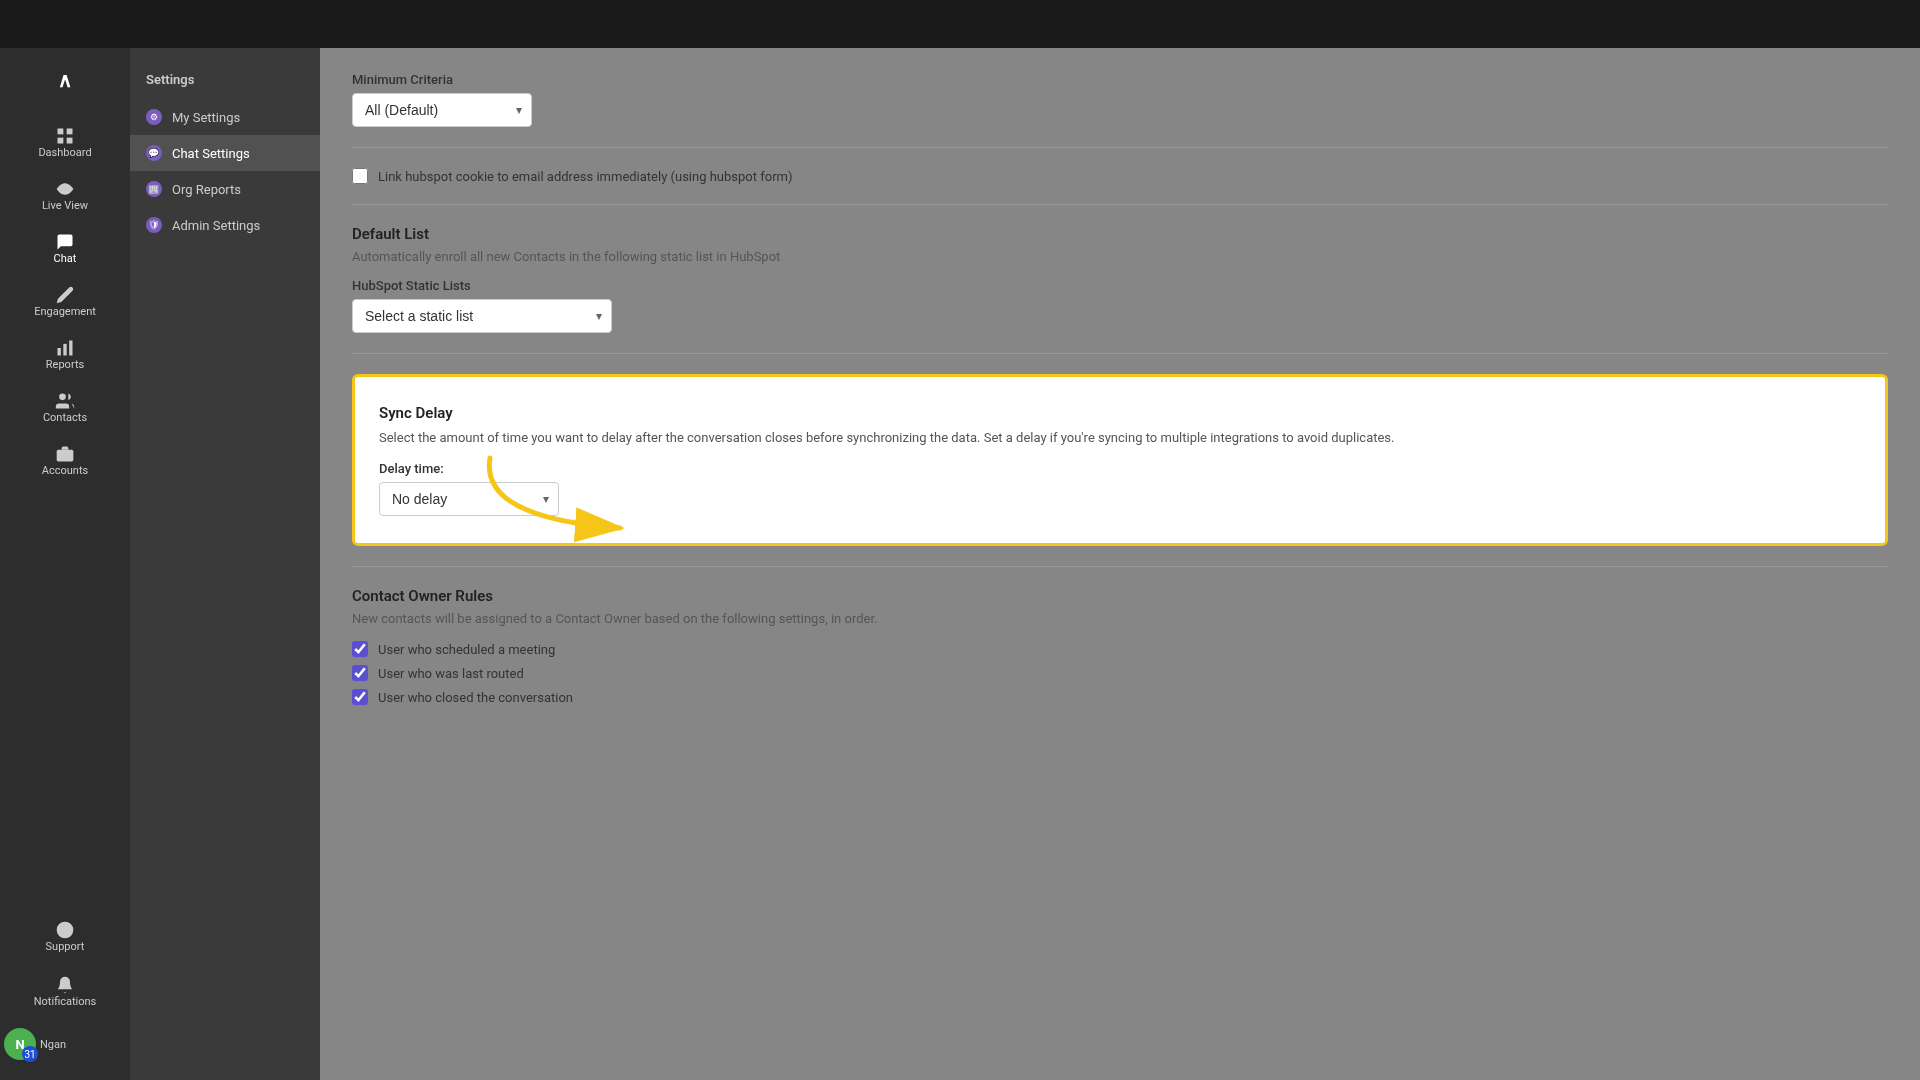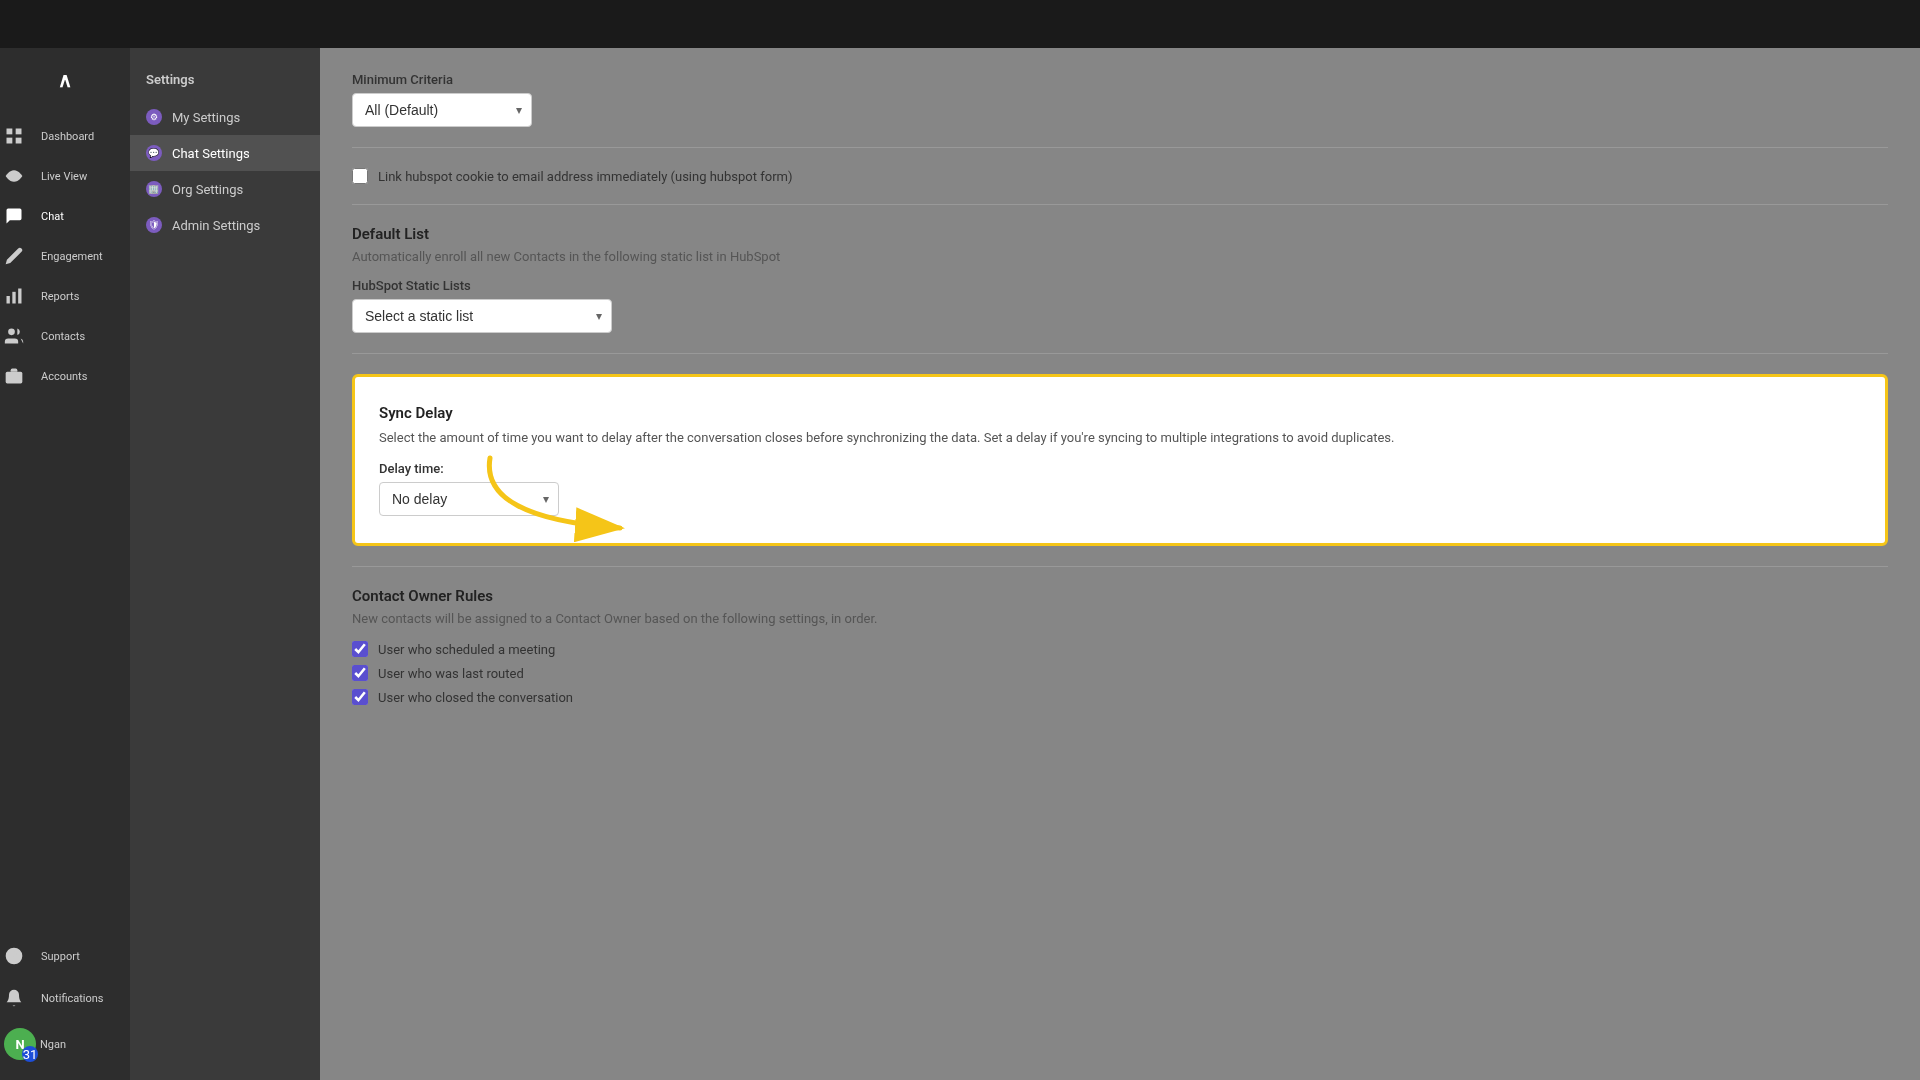--- a/index.html
+++ b/index.html
@@ -40,27 +40,27 @@
       display: flex;
       align-items: center;
       justify-content: center;
       color: #fff;
       font-size: 20px;
       font-weight: bold;
     }
     .nav-item {
       width: 100%;
       display: flex;
-      flex-direction: row;
+      flex-direction: column;
       align-items: center;
       padding: 10px 4px;
       cursor: pointer;
       color: #ccc;
       font-size: 11px;
-      gap: 17px;
+      gap: 0;
     }
     .nav-item.active { color: #fff; }
     .nav-item svg { width: 20px; height: 20px; fill: currentColor; }
     .nav-spacer { flex: 1; }
     .nav-bottom {
       width: 100%;
       display: flex;
       flex-direction: column;
       align-items: center;
       padding-bottom: 12px;
@@ -194,21 +194,21 @@
       align-items: center;
       justify-content: center;
       font-size: 13px;
       color: #fff;
       font-weight: bold;
     }
     .notification-badge {
       background: #1d4ed8;
       color: #fff;
       border-radius: 50%;
-      font-size: 13px;
+      font-size: 10px;
       width: 16px;
       height: 16px;
       display: flex;
       align-items: center;
       justify-content: center;
       position: absolute;
       bottom: -2px;
       right: -2px;
     }
     .avatar-wrapper {
@@ -310,21 +310,21 @@
     <div class="sidebar-item">
       <div class="sidebar-item-icon">⚙</div>
       <span>My Settings</span>
     </div>
     <div class="sidebar-item active">
       <div class="sidebar-item-icon">💬</div>
       <span>Chat Settings</span>
     </div>
     <div class="sidebar-item">
       <div class="sidebar-item-icon">🏢</div>
-      <span>Org Settings</span>
+      <span>Org Reports</span>
     </div>
     <div class="sidebar-item">
       <div class="sidebar-item-icon">🛡</div>
       <span>Admin Settings</span>
     </div>
   </div>
 
   <div class="main-content" style="position:relative;">
 
     <div class="section">

